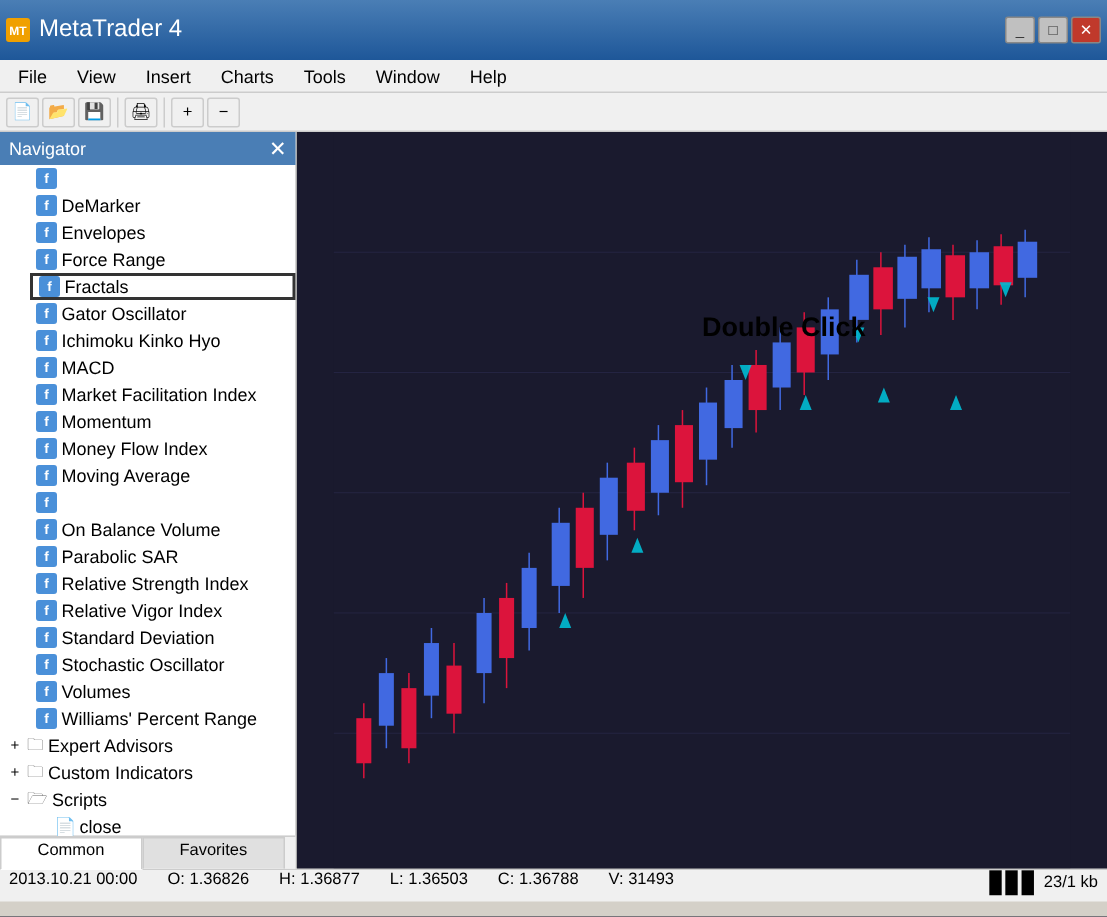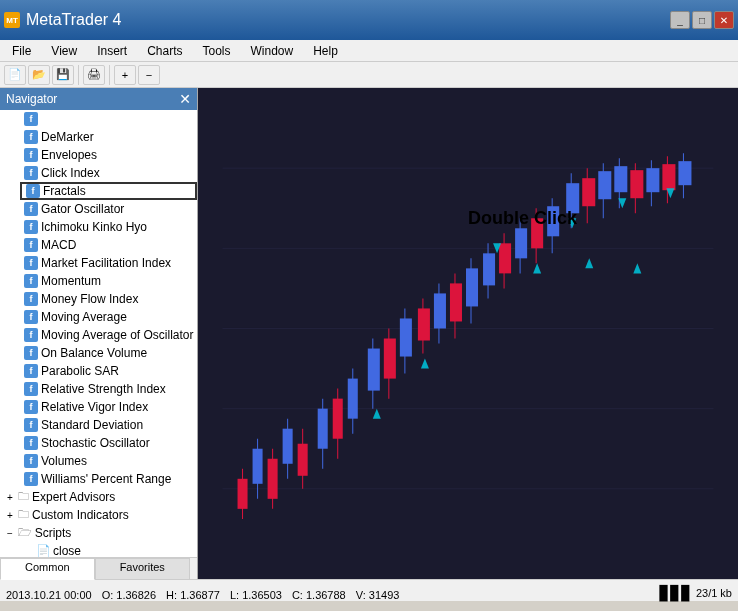--- a/index.html
+++ b/index.html
@@ -100,25 +100,25 @@
       background: #1a1a2e;
       position: relative;
       overflow: hidden;
     }
 
     
     .status-bar {
       background: #f0f0f0;
       height: 22px;
       display: flex;
-      align-items: flex-end;
+      align-items: flex-start;
       padding: 0 6px;
       border-top: 1px solid #ccc;
       font-size: 11px;
-      gap: 10px;
+      gap: 20px;
     }
 
     
     .nav-tabs {
       display: flex;
       border-top: 1px solid #ccc;
       background: #f0f0f0;
       height: 22px;
     }
     .nav-tab {
@@ -207,21 +207,21 @@
         <div class="nav-item">
           <div class="nav-icon nav-icon-f">f</div>
           <span>DeMarker</span>
         </div>
         <div class="nav-item">
           <div class="nav-icon nav-icon-f">f</div>
           <span>Envelopes</span>
         </div>
         <div class="nav-item">
           <div class="nav-icon nav-icon-f">f</div>
-          <span>Click Index</span>
+          <span>Force Range</span>
         </div>
         <div class="nav-item highlighted" style="border:2px solid #333; background:white; color:#000;">
           <div class="nav-icon nav-icon-f">f</div>
           <span>Fractals</span>
         </div>
         <div class="nav-item">
           <div class="nav-icon nav-icon-f">f</div>
           <span>Gator Oscillator</span>
         </div>
         <div class="nav-item">
@@ -243,21 +243,20 @@
         <div class="nav-item">
           <div class="nav-icon nav-icon-f">f</div>
           <span>Money Flow Index</span>
         </div>
         <div class="nav-item">
           <div class="nav-icon nav-icon-f">f</div>
           <span>Moving Average</span>
         </div>
         <div class="nav-item">
           <div class="nav-icon nav-icon-f">f</div>
-          <span>Moving Average of Oscillator</span>
         </div>
         <div class="nav-item">
           <div class="nav-icon nav-icon-f">f</div>
           <span>On Balance Volume</span>
         </div>
         <div class="nav-item">
           <div class="nav-icon nav-icon-f">f</div>
           <span>Parabolic SAR</span>
         </div>
         <div class="nav-item">

